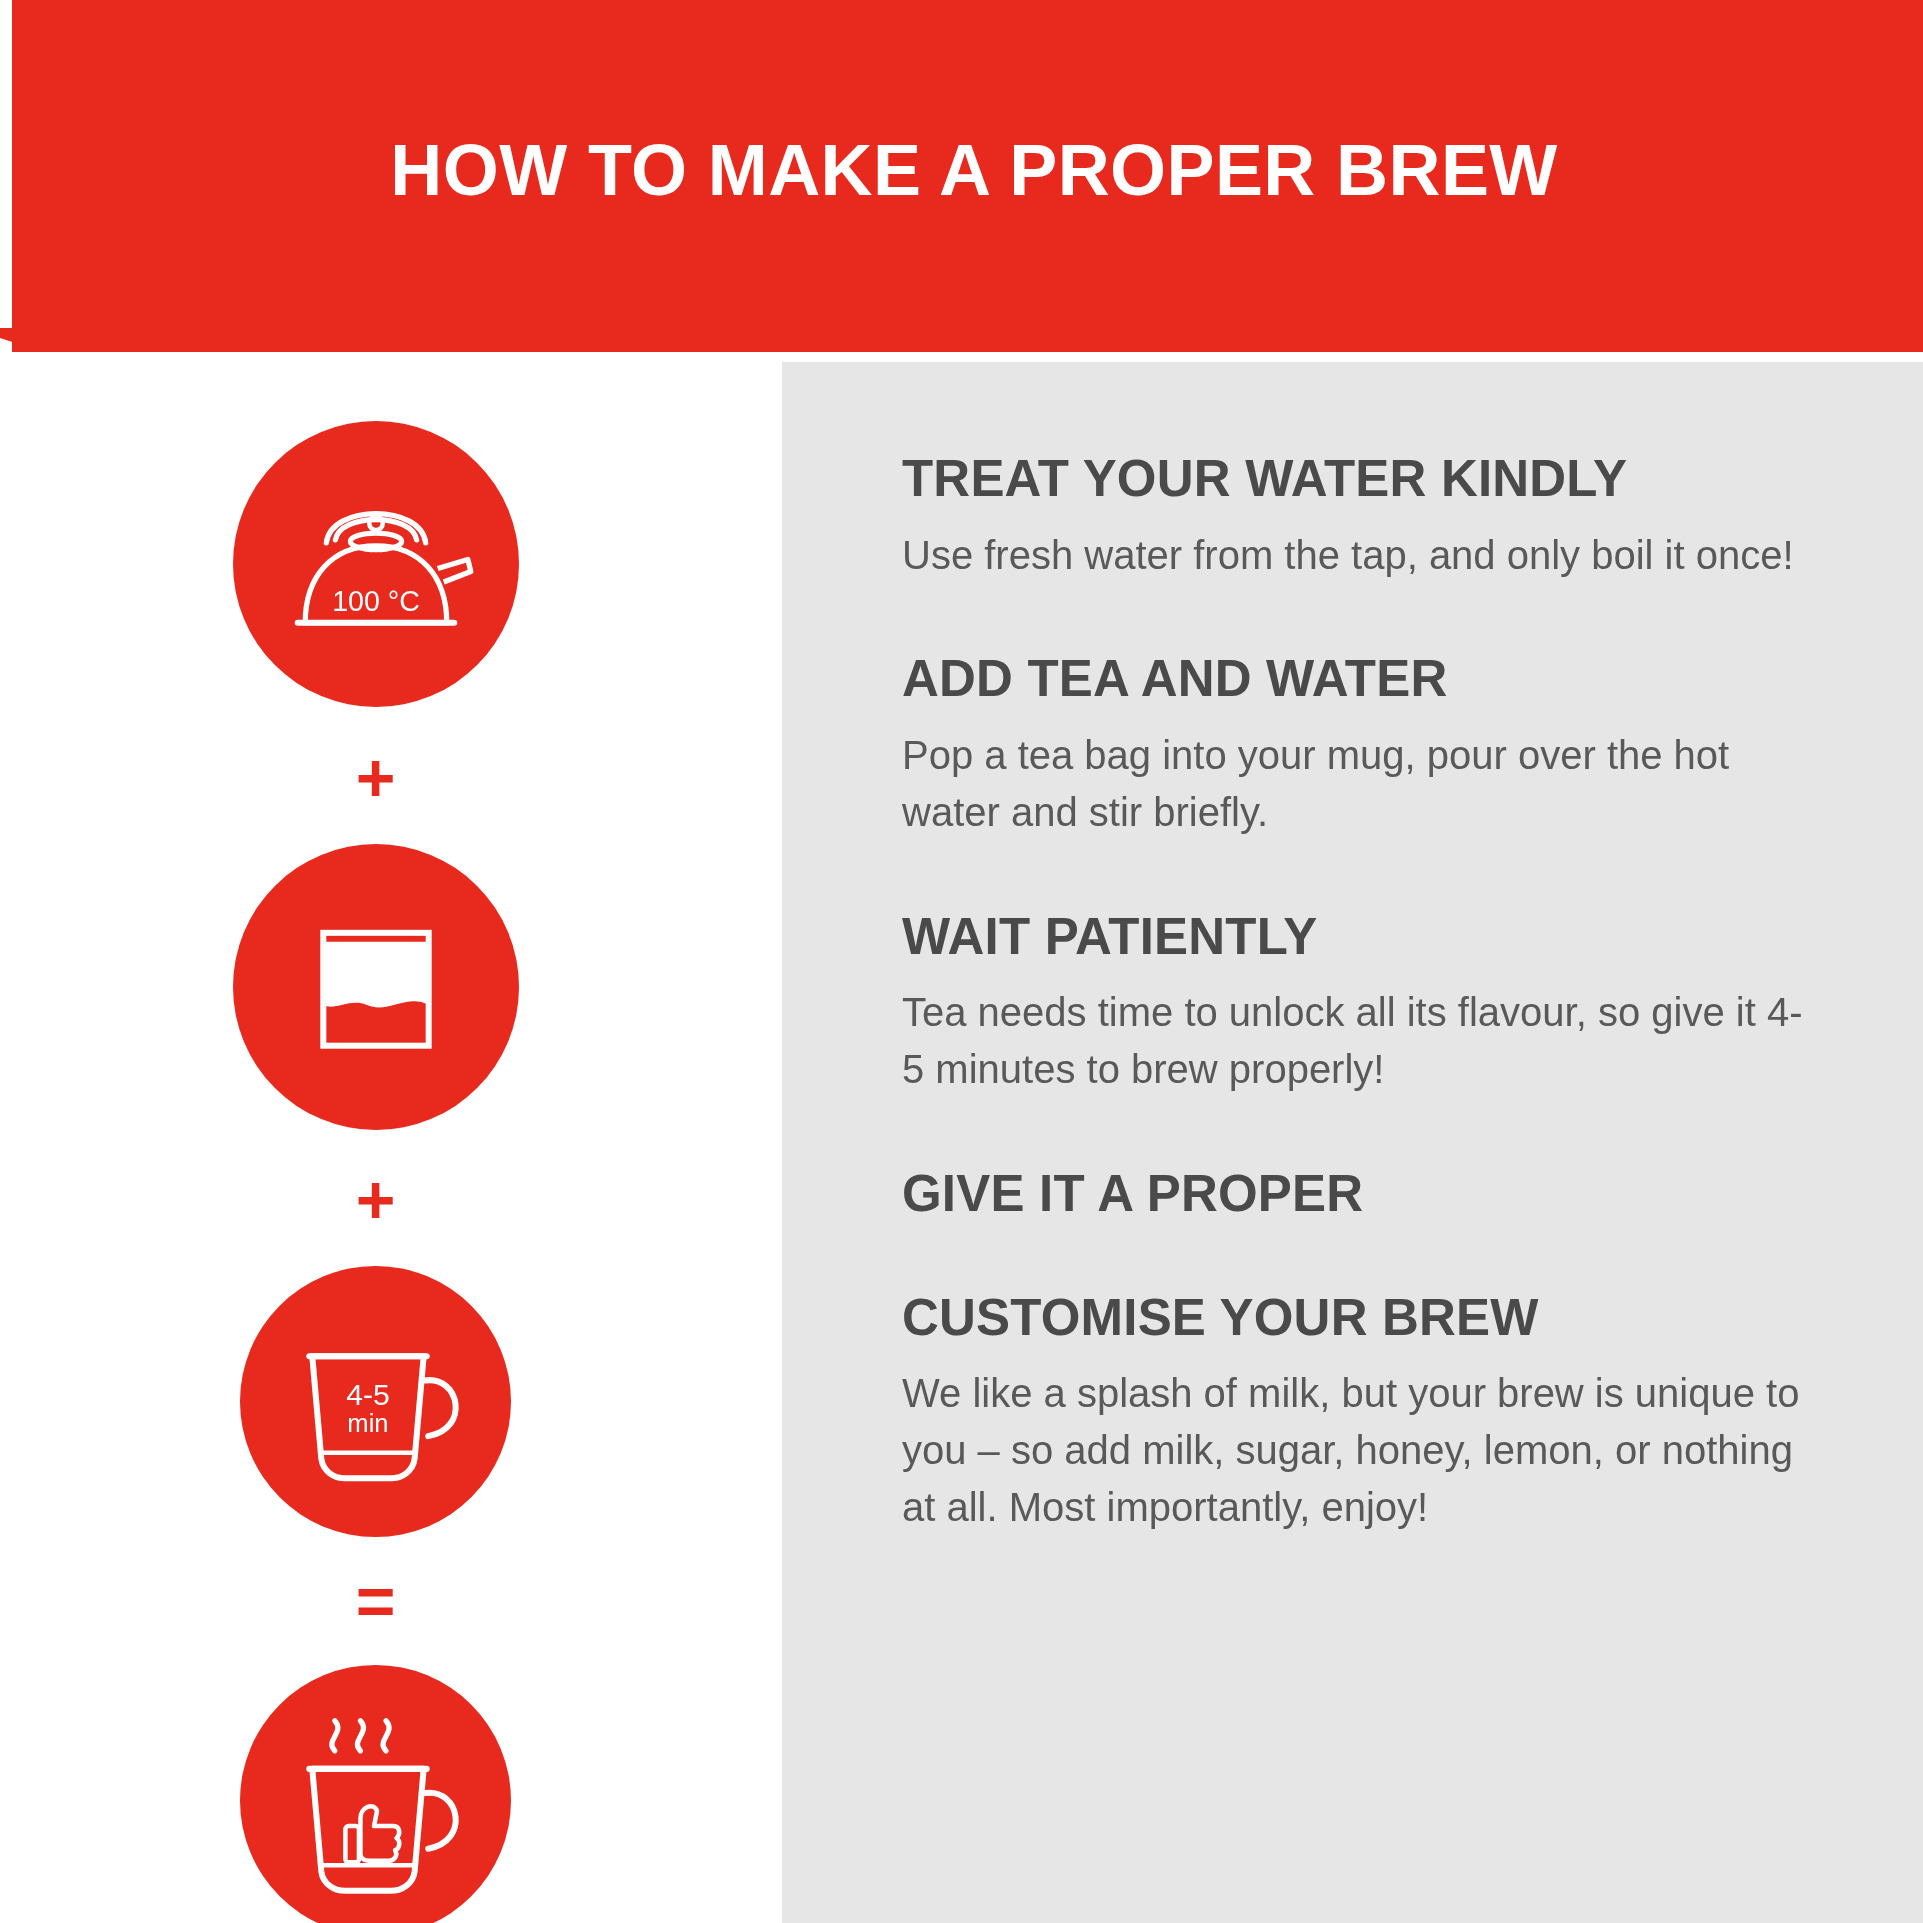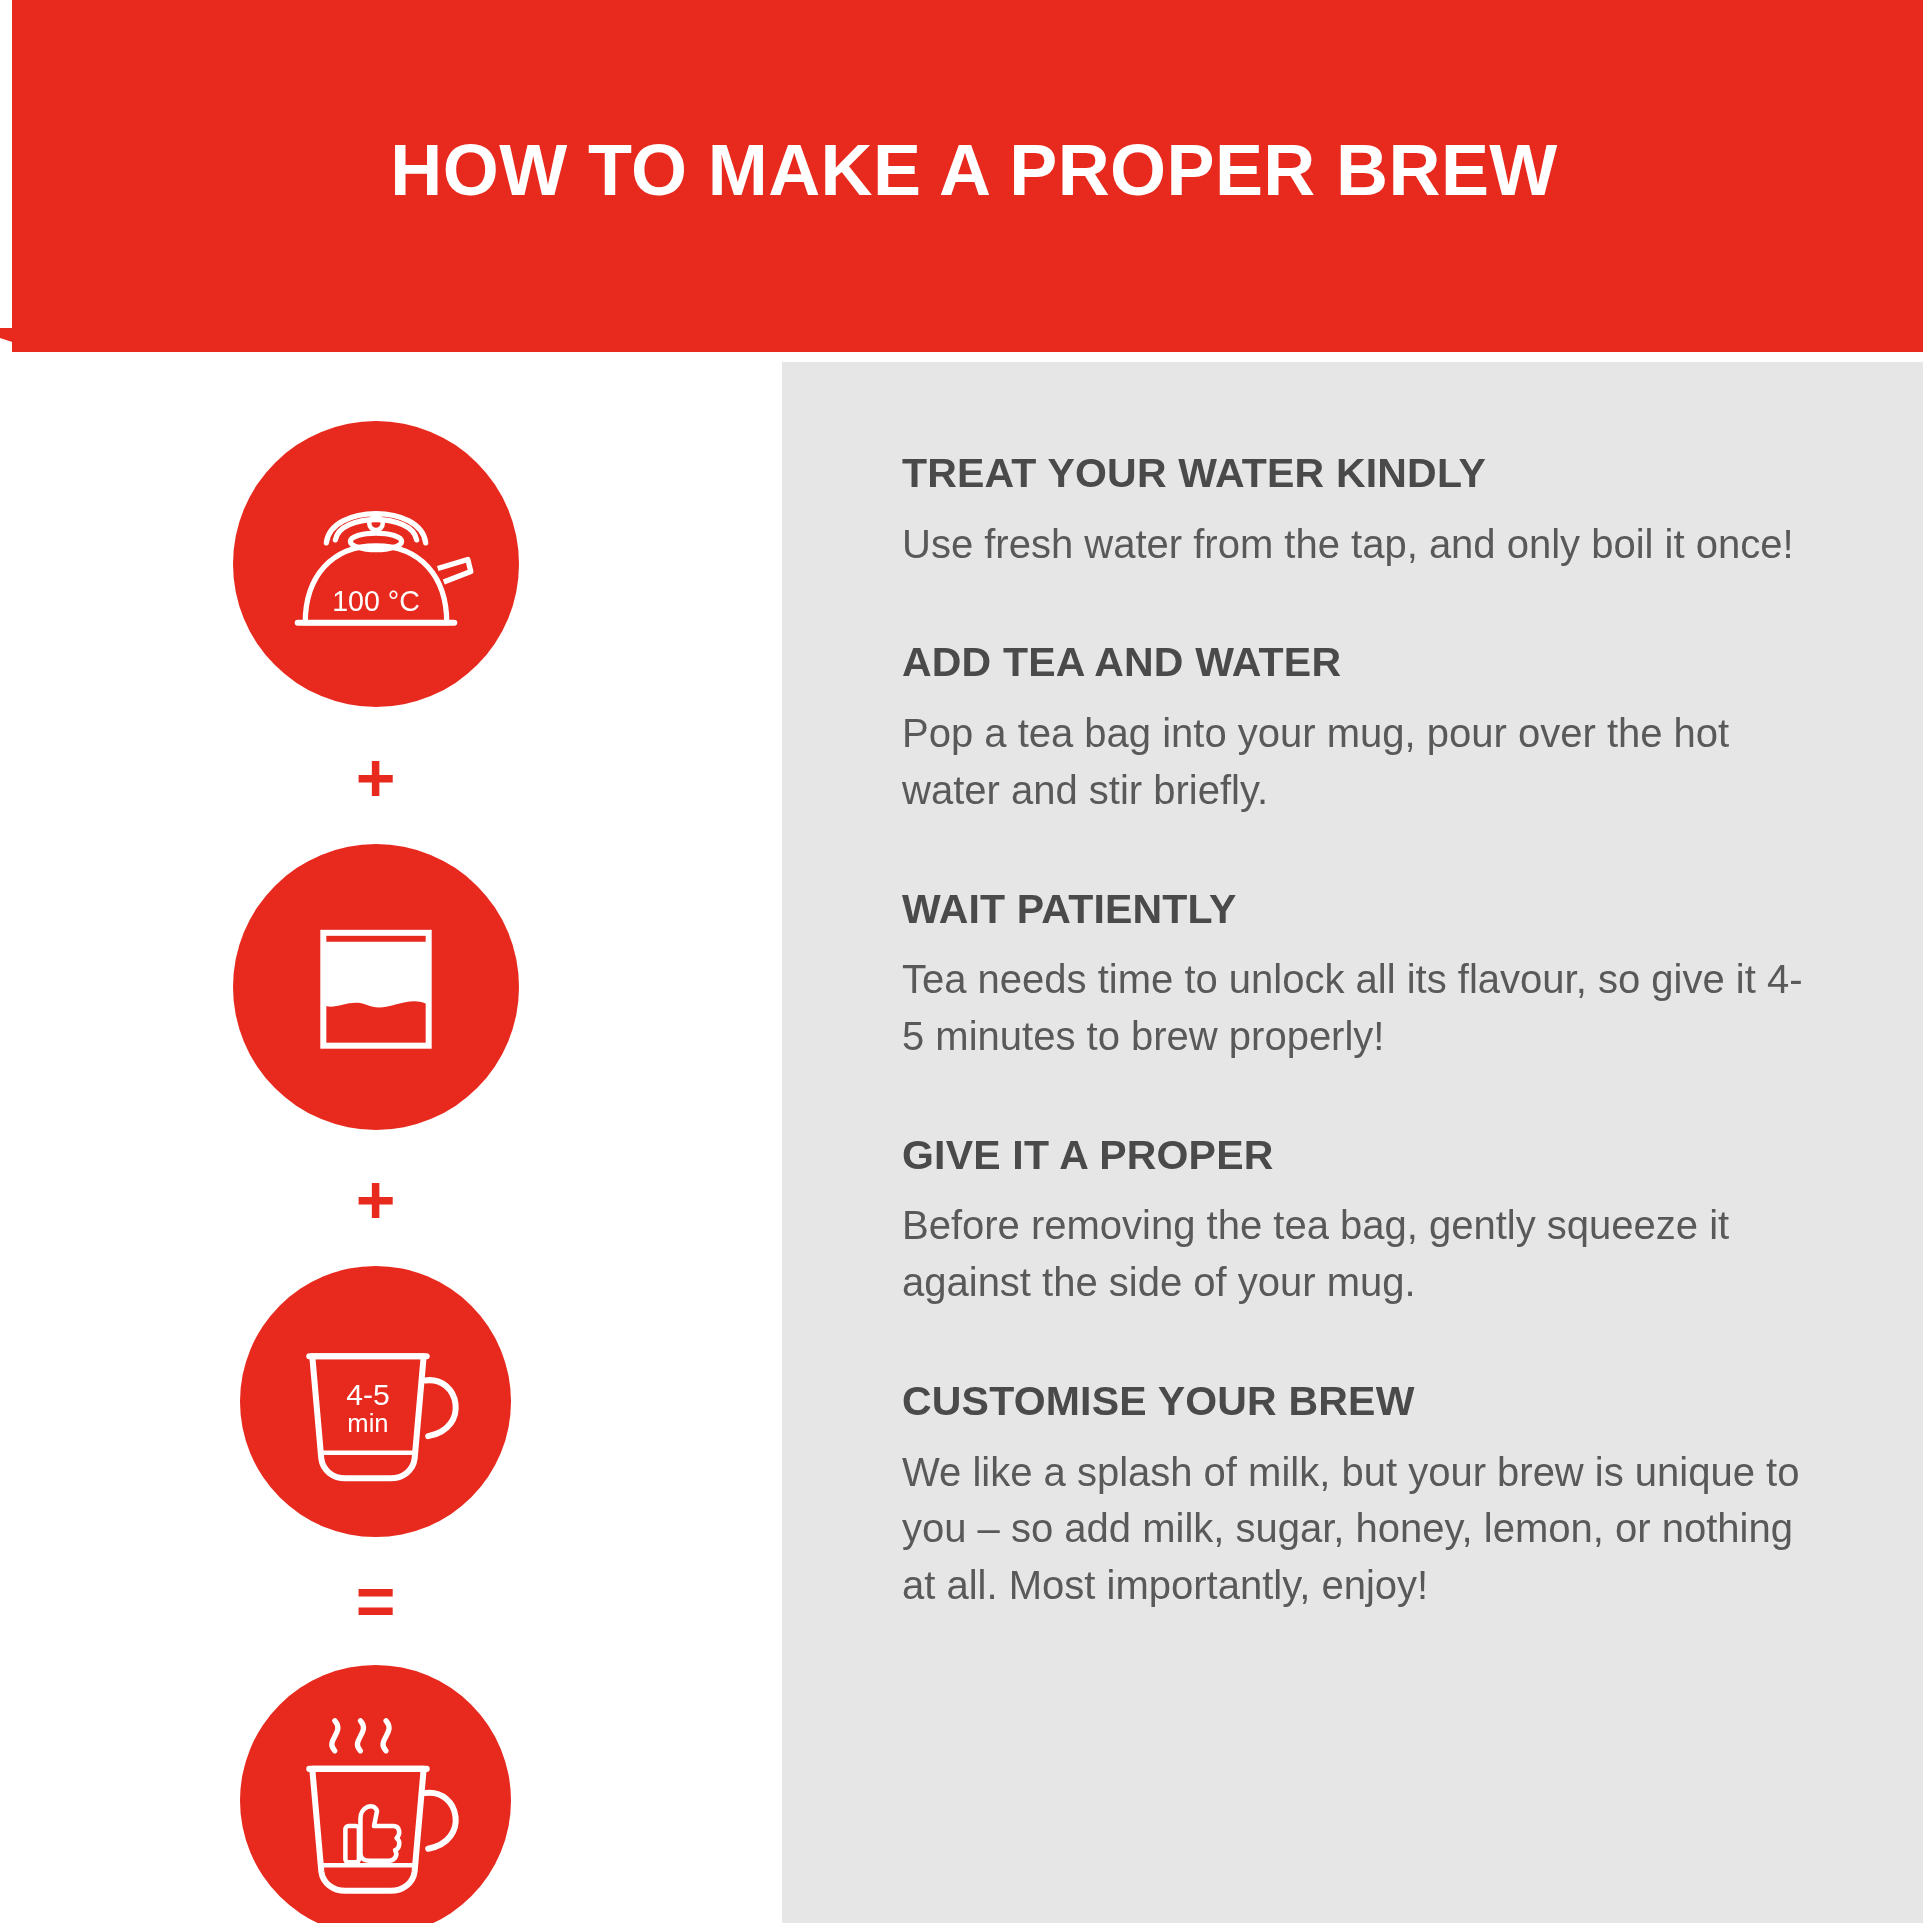--- a/index.html
+++ b/index.html
@@ -116,21 +116,21 @@
   .steps {
     position: absolute;
     left: 902px;
     top: 451px;
     width: 924px;
   }
   .step { margin-bottom: 68px; }
   .step:last-child { margin-bottom: 0; }
   .step-title {
     color: #4a4a4a;
-    font-size: 41px;
+    font-size: 51px;
     font-weight: bold;
     line-height: 1.1;
     margin: 0 0 19.5px 0;
     letter-spacing: 0.2px;
     font-family: "Liberation Sans", sans-serif;
   }
   .step-body {
     color: #595959;
     font-size: 40px;
     line-height: 1.42;
@@ -228,21 +228,20 @@
       <p class="step-body">Pop a tea bag into your mug, pour over the hot water and stir briefly.</p>
     </div>
 
     <div class="step">
       <p class="step-title">WAIT PATIENTLY</p>
       <p class="step-body">Tea needs time to unlock all its flavour, so give it 4-5 minutes to brew properly!</p>
     </div>
 
     <div class="step">
       <p class="step-title">GIVE IT A PROPER</p>
-      <p class="step-body">Before removing the tea bag, gently squeeze it against the side of your mug.</p>
     </div>
 
     <div class="step">
       <p class="step-title">CUSTOMISE YOUR BREW</p>
       <p class="step-body">We like a splash of milk, but your brew is unique to you – so add milk, sugar, honey, lemon, or nothing at all. Most importantly, enjoy!</p>
     </div>
 
   </div>
 
 </div>

